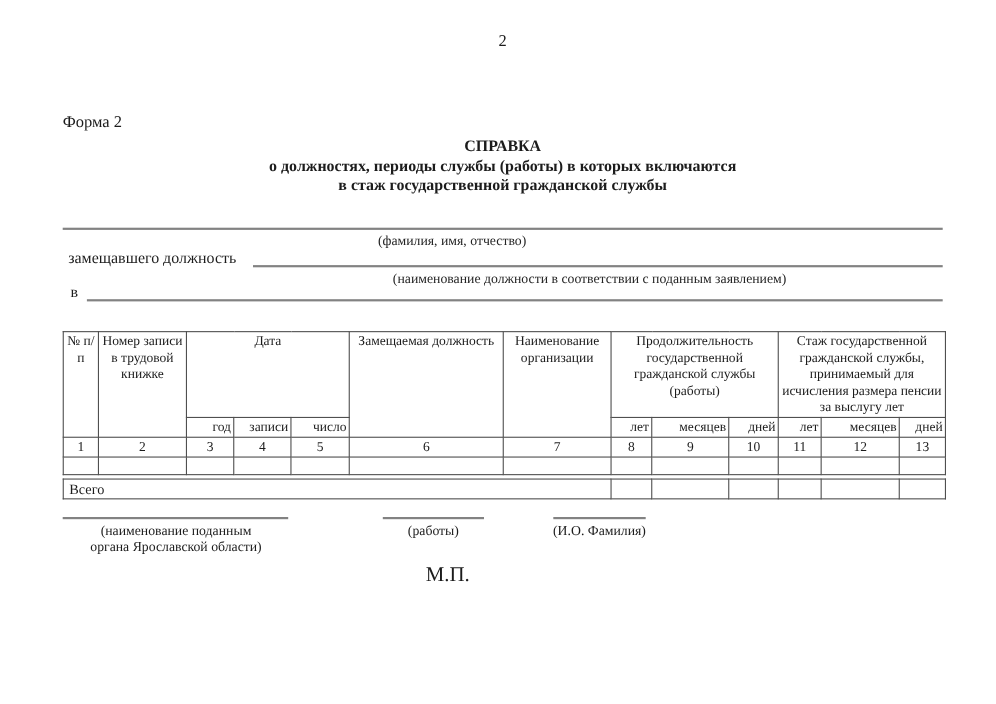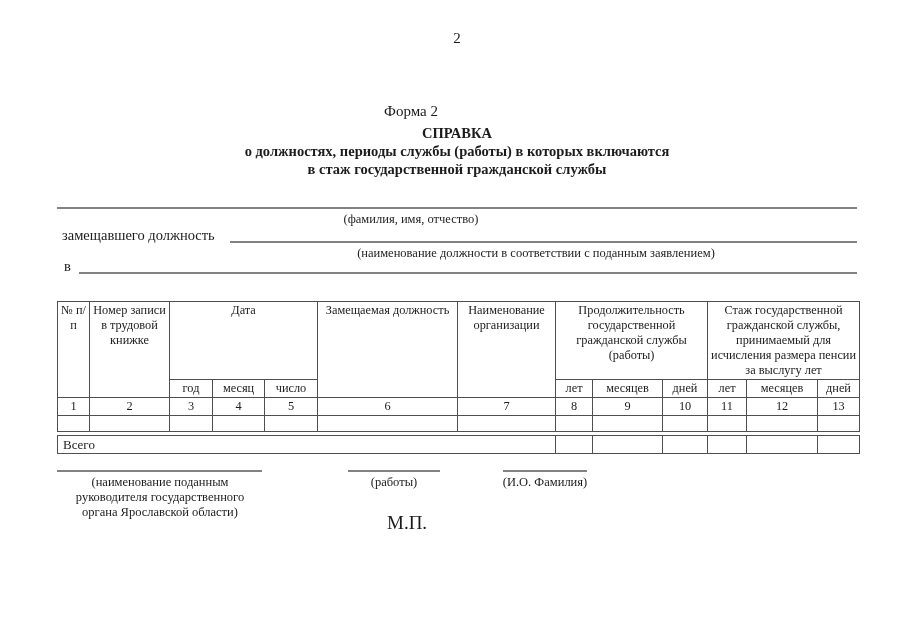--- a/index.html
+++ b/index.html
@@ -5,32 +5,32 @@
   * { margin:0; padding:0; box-sizing:border-box; }
   html,body { background:#ffffff; }
   .page {
     position:relative; width:905px; height:640px; background:#ffffff;
     font-family:"Liberation Serif","DejaVu Serif",serif; color:#1c1c1c;
     overflow:hidden;
   }
   .abs { position:absolute; }
   .center { text-align:center; }
   .pagenum { top:30px; left:57px; width:800px; font-size:15px; }
-  .forma { top:103px; left:57px; width:708px; text-align:center; font-size:15px; }
+  .forma { top:103px; left:57px; width:708px; text-align:left; font-size:15px; }
   .title-block { top:124px; left:57px; width:800px; font-weight:bold; font-size:14.5px; line-height:18px; }
   .rule { position:absolute; height:2px; background:#828282; }
   .caption { font-size:12.5px; color:#242424; }
   .label { font-size:14.5px; }
   
   .tblwrap { position:absolute; left:57px; top:301px; width:804px; }
   table { border-collapse:collapse; table-layout:fixed; width:803px; }
   td, th { border:1px solid #4f4f4f; font-weight:normal; font-size:12.3px;
            line-height:15px; text-align:center; vertical-align:top; padding:1px 2px; }
   .hdr td { vertical-align:top; }
-  .sub td { height:18px; }
+  .sub td { height:18px;text-align:right; }
   .nums td { height:17px; }
   .empty td { height:16px; }
   .total-table { margin-top:3px; }
   .total-table td { height:17px; text-align:left; padding-left:5px; font-size:13px; }
   .total-table td.c { text-align:center; }
   
   .sig-caption { font-size:12.5px; line-height:15px; }
   .mp { font-size:19px; }
 </style>
 </head>
@@ -80,21 +80,21 @@
         <td rowspan="2" style="height:92px;">№ п/п</td>
         <td rowspan="2">Номер записи в трудовой книжке</td>
         <td colspan="3">Дата</td>
         <td rowspan="2">Замещаемая должность</td>
         <td rowspan="2">Наименование организации</td>
         <td colspan="3">Продолжительность государственной гражданской службы (работы)</td>
         <td colspan="3">Стаж государственной гражданской службы, принимаемый для исчисления размера пенсии за выслугу лет</td>
       </tr>
       <tr class="sub">
         <td style="vertical-align:bottom">год</td>
-        <td style="vertical-align:bottom">месяц</td>
+        <td style="vertical-align:bottom">записи</td>
         <td style="vertical-align:bottom">число</td>
         <td style="vertical-align:bottom">лет</td>
         <td style="vertical-align:bottom">месяцев</td>
         <td style="vertical-align:bottom">дней</td>
         <td style="vertical-align:bottom">лет</td>
         <td style="vertical-align:bottom">месяцев</td>
         <td style="vertical-align:bottom">дней</td>
       </tr>
       <tr class="nums">
         <td>1</td>
@@ -149,21 +149,20 @@
         <td class="c"></td>
         <td class="c"></td>
       </tr>
     </tbody>
       </table>
   </div>
 
   <div class="rule" style="left:57px; top:470px; width:205px;"></div>
   <div class="abs sig-caption center" style="left:40px; top:475px; width:240px;">
     <div>(наименование поданным</div>
-    <div>руководителя государственного</div>
     <div>органа Ярославской области)</div>
   </div>
 
   <div class="rule" style="left:348px; top:470px; width:92px;"></div>
   <div class="abs sig-caption center" style="left:338px; top:475px; width:112px;">(работы)</div>
 
   <div class="rule" style="left:503px; top:470px; width:84px;"></div>
   <div class="abs sig-caption center" style="left:483px; top:475px; width:124px;">(И.О. Фамилия)</div>
 
   <div class="abs mp" style="left:387px; top:512px;">М.П.</div>

